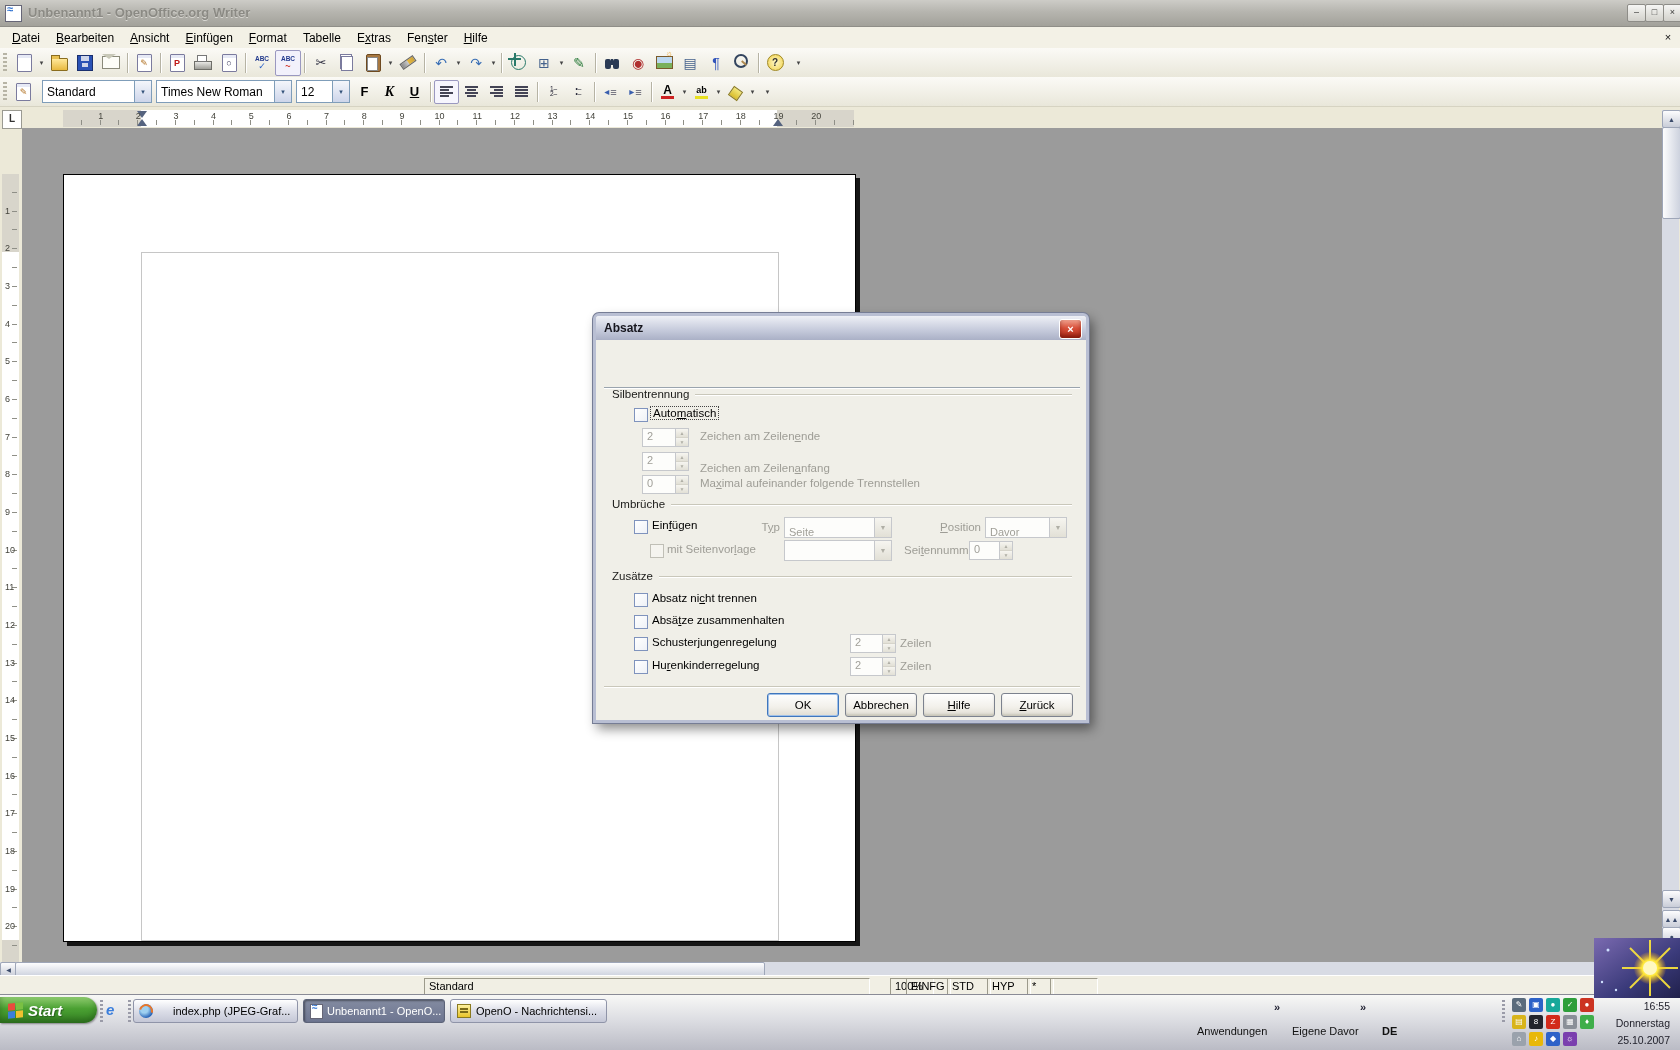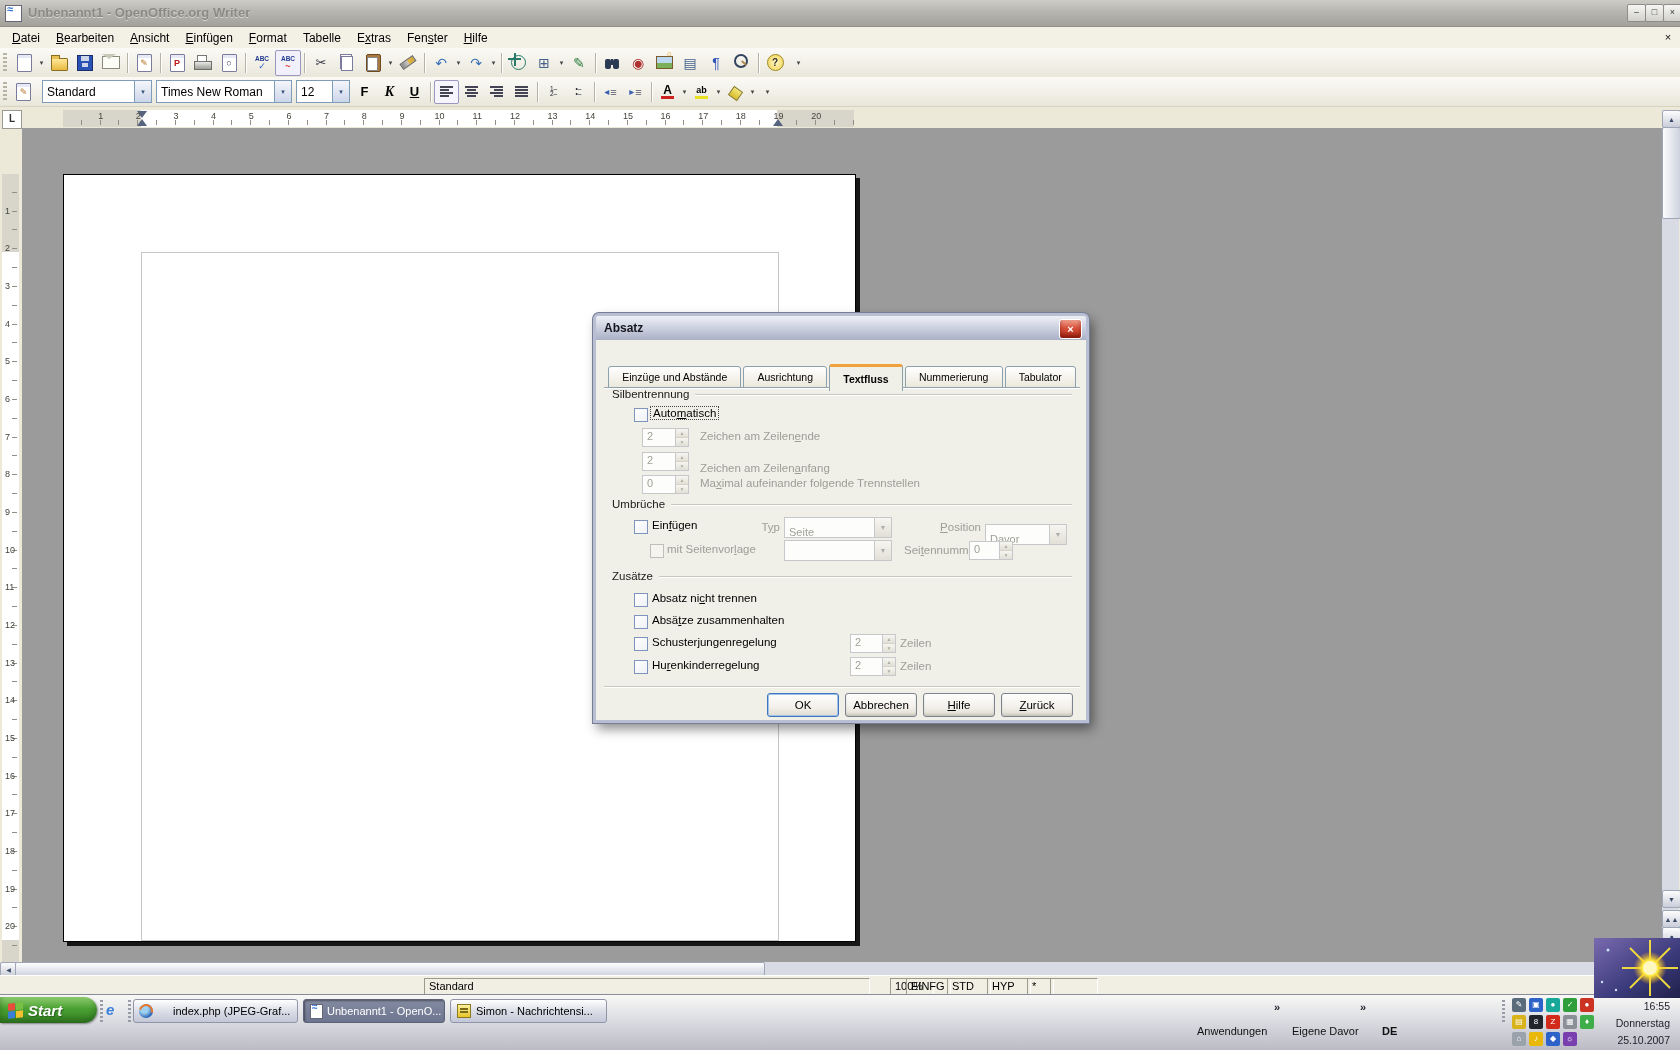--- a/index.html
+++ b/index.html
@@ -507,27 +507,20 @@
       <div class="scell" style="left: 987px; width: 38px;">HYP</div>
       <div class="scell" style="left: 1027px; width: 21px;">*</div>
       <div class="scell" style="left: 1050px; width: 42px;"></div>
     </div>
 
   <div id="dialog" class="a">
     <div id="dlgtitle">
       <span>Absatz</span>
       <span id="dlgclose">×</span>
     </div>
-    <div id="tabs2" class="tabrow">
-        <div class="tab">Einzüge und Abstände</div>
-        <div class="tab">Ausrichtung</div>
-        <div class="tab active">Textfluss</div>
-        <div class="tab">Nummerierung</div>
-        <div class="tab">Tabulator</div>
-      </div>
     <div id="paneline"></div>
 
     <div class="grp" style="top:72px">
       <span>Silbentrennung</span>
       <span class="gline"></span>
     </div>
     <span class="cb" style="left:38px;top:92px"></span>
     <span class="cblabel focusdot" style="left:55px;top:91px">Auto<u>m</u>atisch</span>
     <div class="spinfield" style="left:46px;top:112px;width:45px">
       <span class="val">2</span>
@@ -559,21 +552,21 @@
       <span class="gline"></span>
     </div>
     <span class="cb" style="left:38px;top:204px"></span>
     <span class="cblabel" style="left:56px;top:203px">Ein<u>f</u>ügen</span>
     <span class="flabel gray" style="left:146px;top:205px;width:38px;text-align:right">T<u>y</u>p</span>
     <div class="ddfield" style="left:188px;top:201px;width:106px">
       <span class="val">Seite</span>
       <span class="ddbtn">▼</span>
     </div>
     <span class="flabel gray" style="left:330px;top:205px;width:55px;text-align:right"><u>P</u>osition</span>
-    <div class="ddfield" style="left:389px;top:208px;width:80px">
+    <div class="ddfield" style="left:389px;top:201px;width:80px">
       <span class="val">Davor</span>
       <span class="ddbtn">▼</span>
     </div>
     <span class="cb disabled" style="left:54px;top:228px"></span>
     <span class="cblabel gray" style="left:71px;top:227px">mit Seitenvor<u>l</u>age</span>
     <div class="ddfield" style="left:188px;top:224px;width:106px">
       <span class="val"></span>
       <span class="ddbtn">▼</span>
     </div>
     <span class="flabel gray" style="left:308px;top:228px;width:62px;text-align:right">Sei<u>t</u>ennummer</span>
@@ -650,21 +643,21 @@
       <div>25.10.2007</div>
     </div>
   <div class="taskbtn" style="left: 133px; width: 165px; gap: 20px;">
         <span class="ticon ticon-ff"></span>
         <span>index.php (JPEG-Graf...</span>
       </div><div class="taskbtn active" style="left: 303px; width: 142px;">
         <span class="ticon ticon-writer"></span>
         <span>Unbenannt1 - OpenO...</span>
       </div><div class="taskbtn" style="left: 450px; width: 157px;">
         <span class="ticon ticon-msg"></span>
-        <span>Simon - Nachrichtensi...</span>
+        <span>OpenO - Nachrichtensi...</span>
       </div><span class="trayicon" style="background: rgb(90, 107, 124); left: 1512px; top: 3px;">✎</span><span class="trayicon" style="background: rgb(45, 98, 200); left: 1529px; top: 3px;">▣</span><span class="trayicon" style="background: rgb(24, 168, 154); left: 1546px; top: 3px;">●</span><span class="trayicon" style="background: rgb(46, 158, 58); left: 1563px; top: 3px;">✓</span><span class="trayicon" style="background: rgb(204, 51, 34); left: 1580px; top: 3px;">●</span><span class="trayicon" style="background: rgb(216, 180, 26); left: 1512px; top: 20px;">▤</span><span class="trayicon" style="background: rgb(34, 36, 44); left: 1529px; top: 20px;">8</span><span class="trayicon" style="background: rgb(210, 42, 26); left: 1546px; top: 20px;">Z</span><span class="trayicon" style="background: rgb(138, 143, 152); left: 1563px; top: 20px;">▦</span><span class="trayicon" style="background: rgb(63, 174, 74); left: 1580px; top: 20px;">♦</span><span class="trayicon" style="background: rgb(154, 162, 172); left: 1512px; top: 37px;">⌂</span><span class="trayicon" style="background: rgb(232, 184, 10); left: 1529px; top: 37px;">♪</span><span class="trayicon" style="background: rgb(45, 98, 200); left: 1546px; top: 37px;">◆</span><span class="trayicon" style="background: rgb(122, 63, 174); left: 1563px; top: 37px;">☼</span></div>
 
   <div id="sun" class="a">
     <svg width="86" height="60" viewBox="0 0 86 60">
       <defs>
         <linearGradient id="sbg" x1="0" y1="0" x2="1" y2="1">
           <stop offset="0" stop-color="#7a6ab0"></stop>
             <stop offset="0.6" stop-color="#3a3a7a"></stop>
             <stop offset="1" stop-color="#20204a"></stop>
         </linearGradient>

